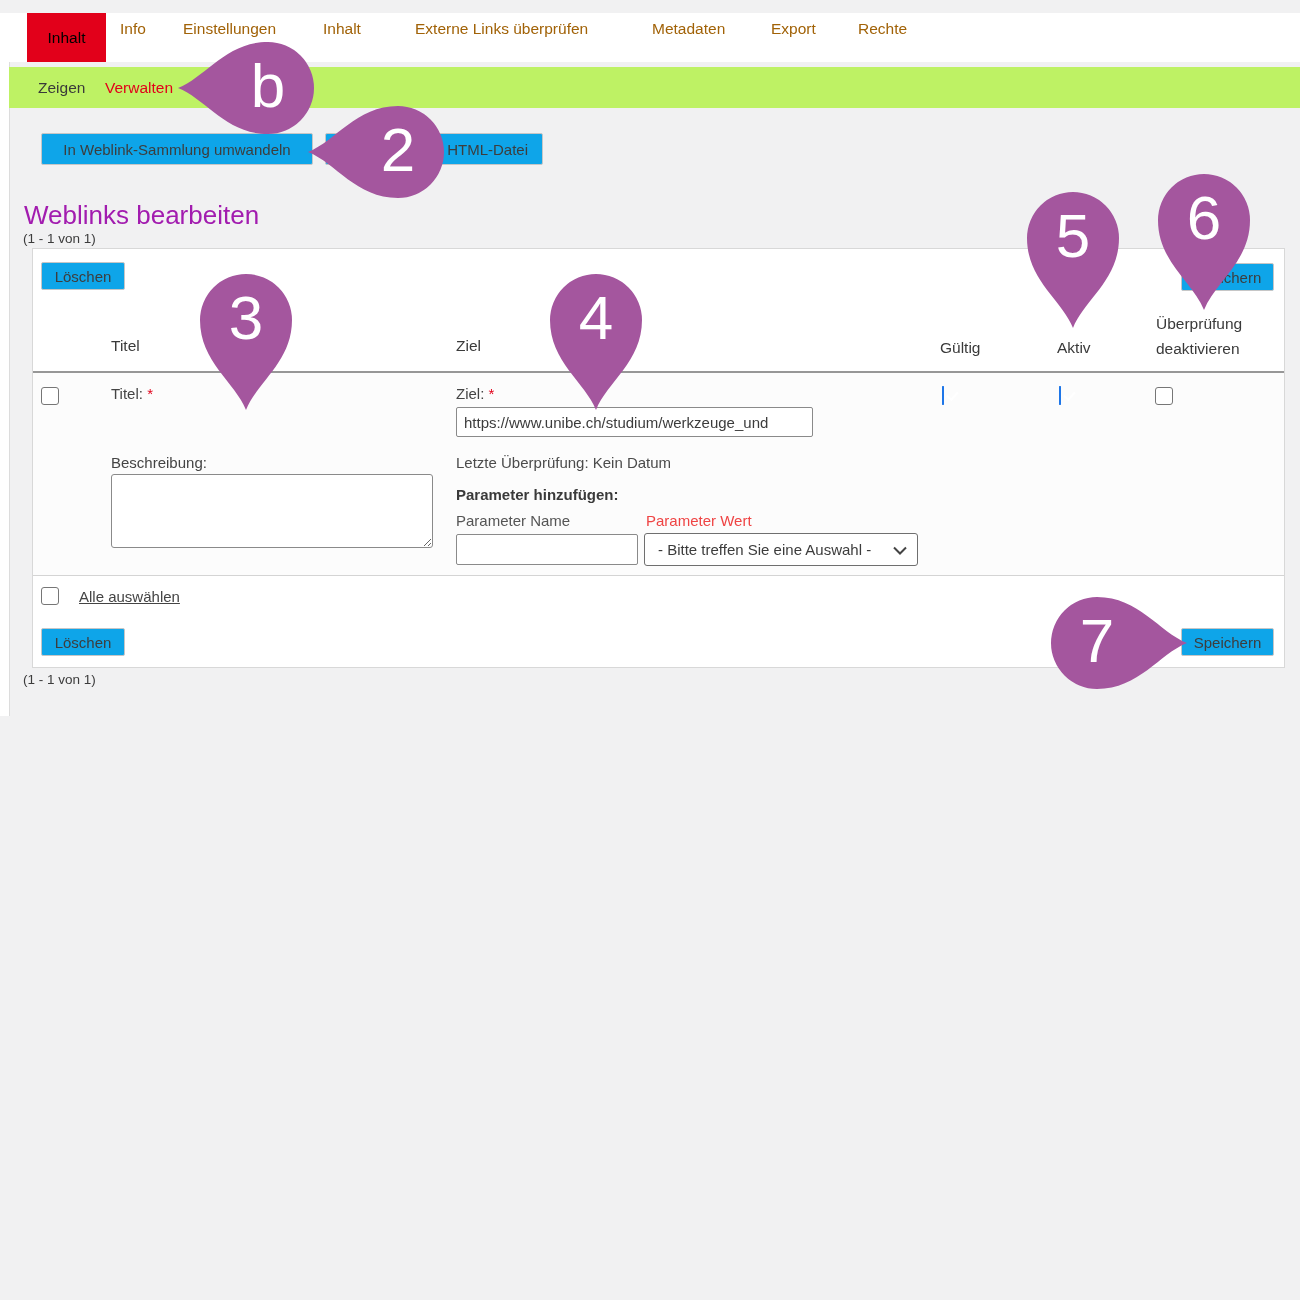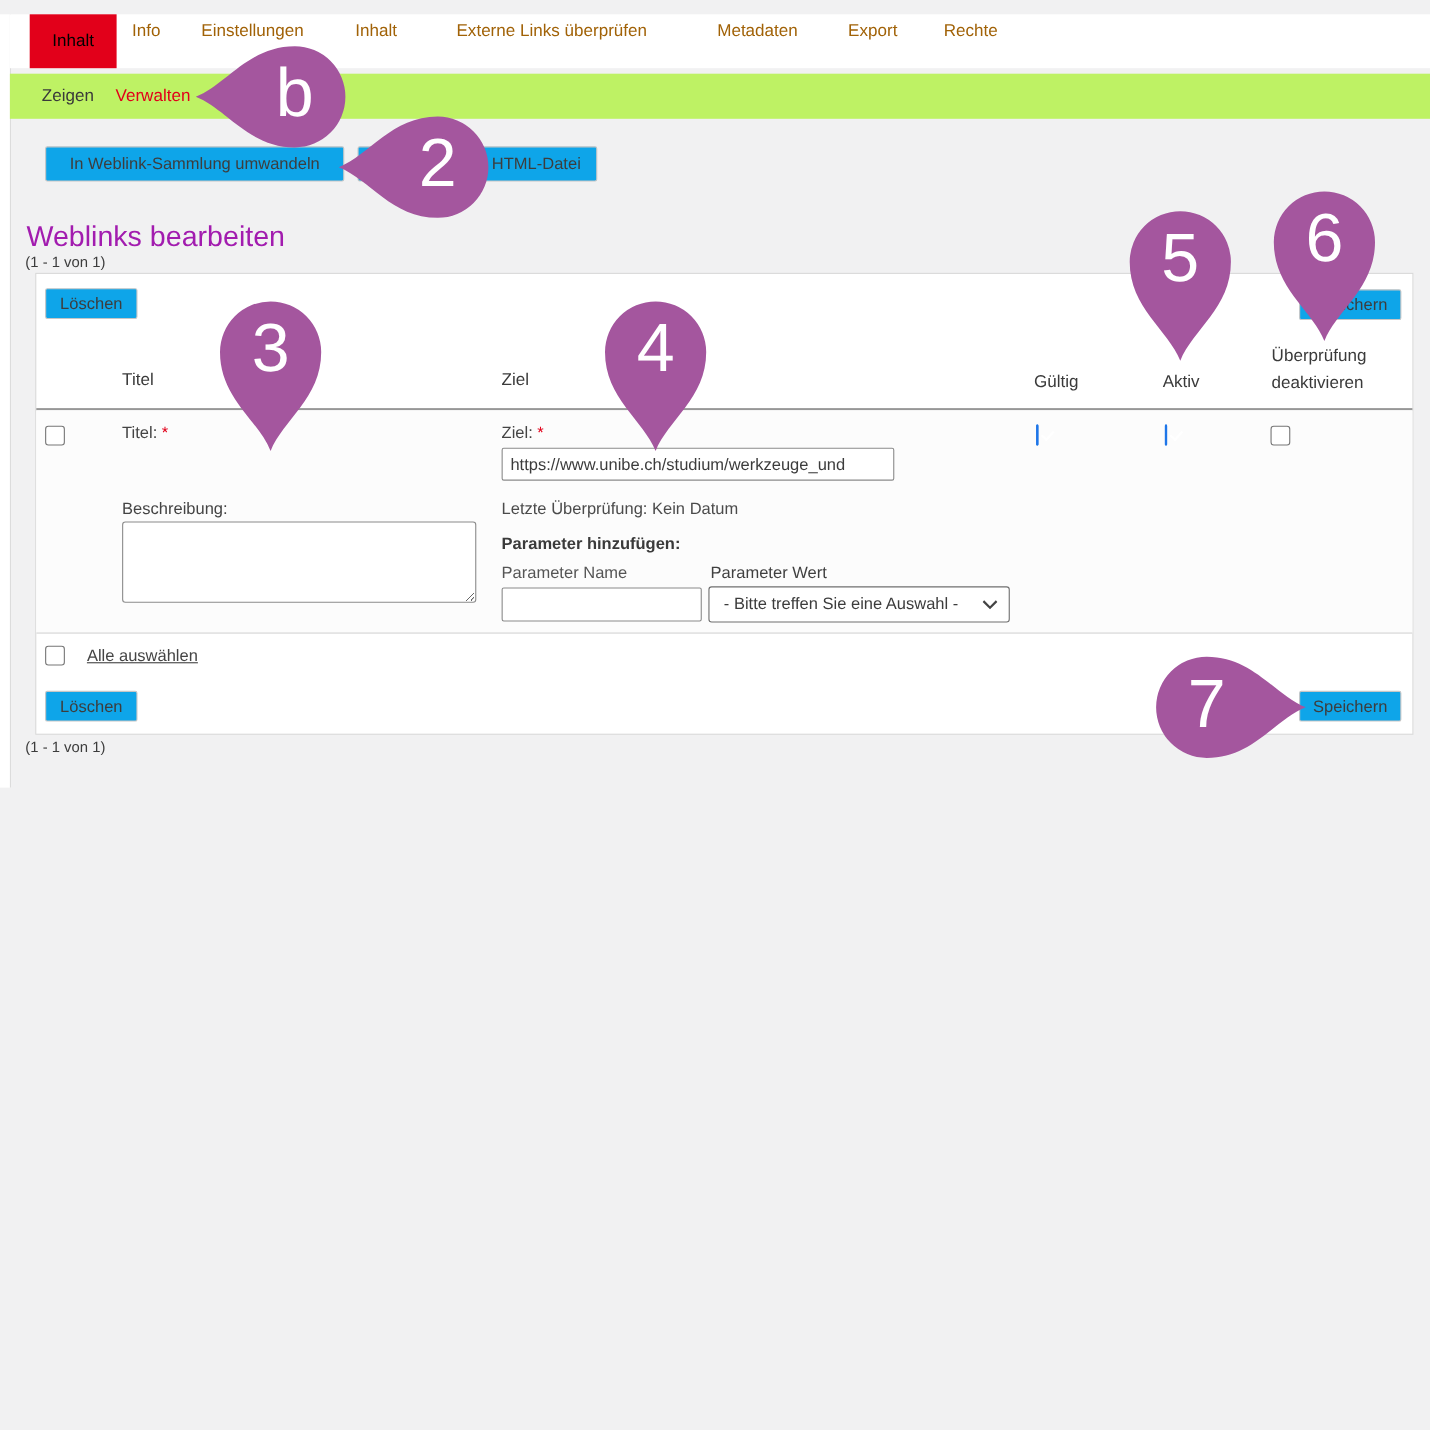--- a/index.html
+++ b/index.html
@@ -146,21 +146,21 @@
     <div class="abs lbl" style="left:423px;top:12px;">
       <span>Ziel:</span>
       <span class="req">*</span>
     </div>
     <input class="abs txt" style="left: 423px; top: 34px; width: 357px; height: 30px;" type="text" value="https://www.unibe.ch/studium/werkzeuge_und">
 
     <div class="abs lbl" style="left:423px;top:81px;color:#4b4b4b;">Letzte Überprüfung: Kein Datum</div>
 
     <div class="abs lbl b" style="left:423px;top:113px;">Parameter hinzufügen:</div>
     <div class="abs lbl" style="left:423px;top:139px;color:#555;">Parameter Name</div>
-    <div class="abs lbl" style="left:613px;top:139px;color:#404040;">Parameter Wert</div>
+    <div class="abs lbl" style="left:613px;top:139px;color:#ef4444;">Parameter Wert</div>
     <input class="abs txt" style="left: 423px; top: 161px; width: 182px; height: 31px;" type="text" value="">
     <div class="abs selectbox" style="left:611px;top:160px;width:274px;height:33px;">
       <span>- Bitte treffen Sie eine Auswahl -</span>
       <span class="chev">
         <svg width="14" height="9" viewBox="0 0 14 9">
             <polyline points="1,1.5 7,7.5 13,1.5" fill="none" stroke="#444" stroke-width="2"></polyline>
           </svg>
       </span>
     </div>
 

